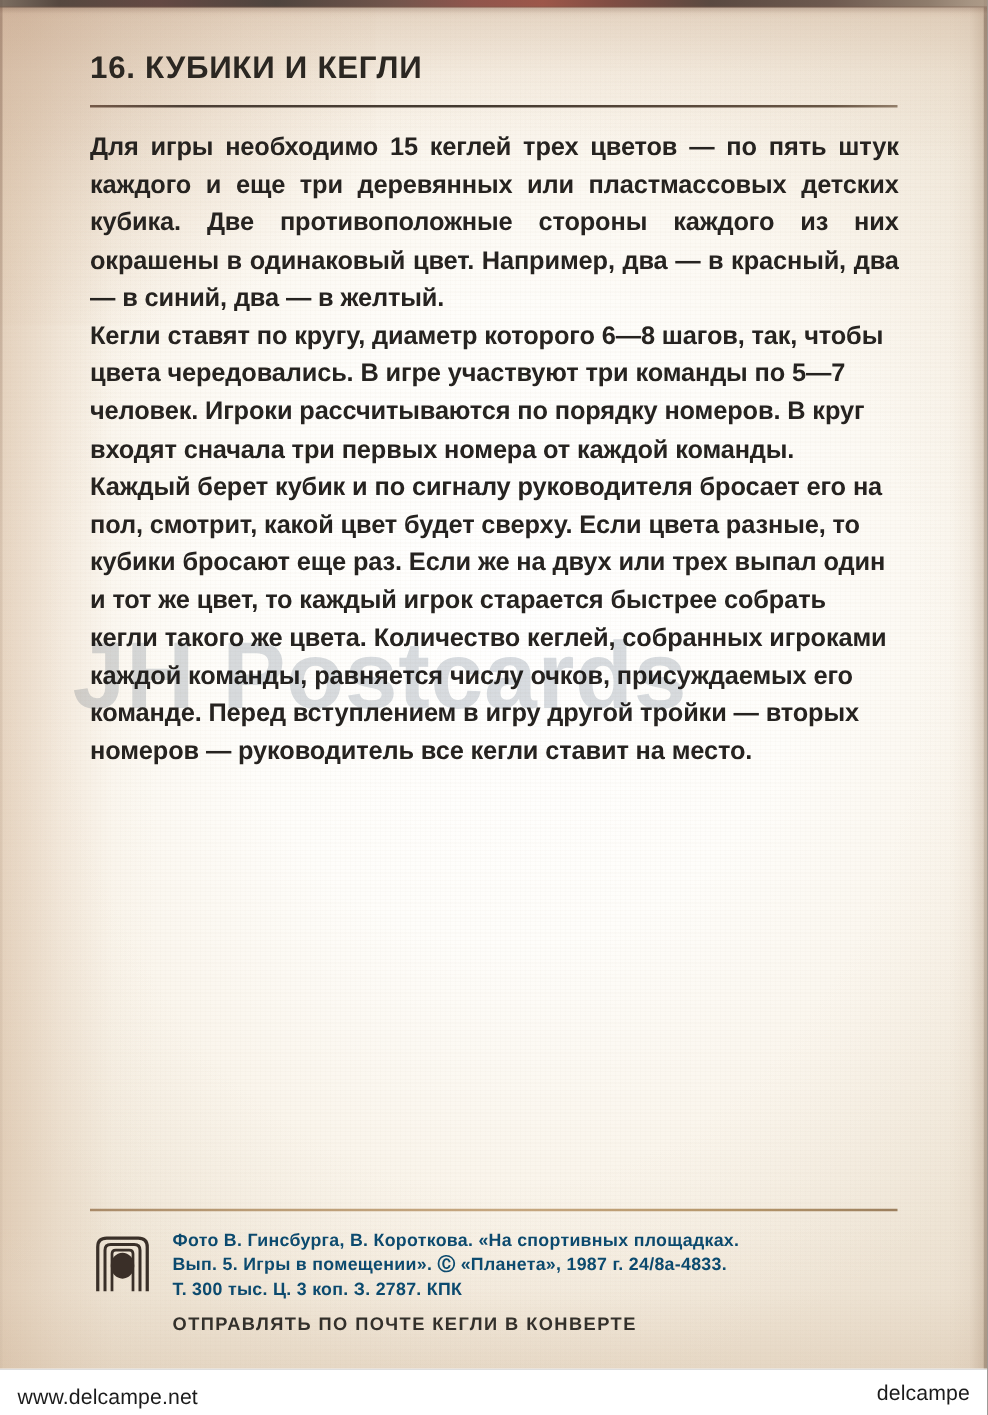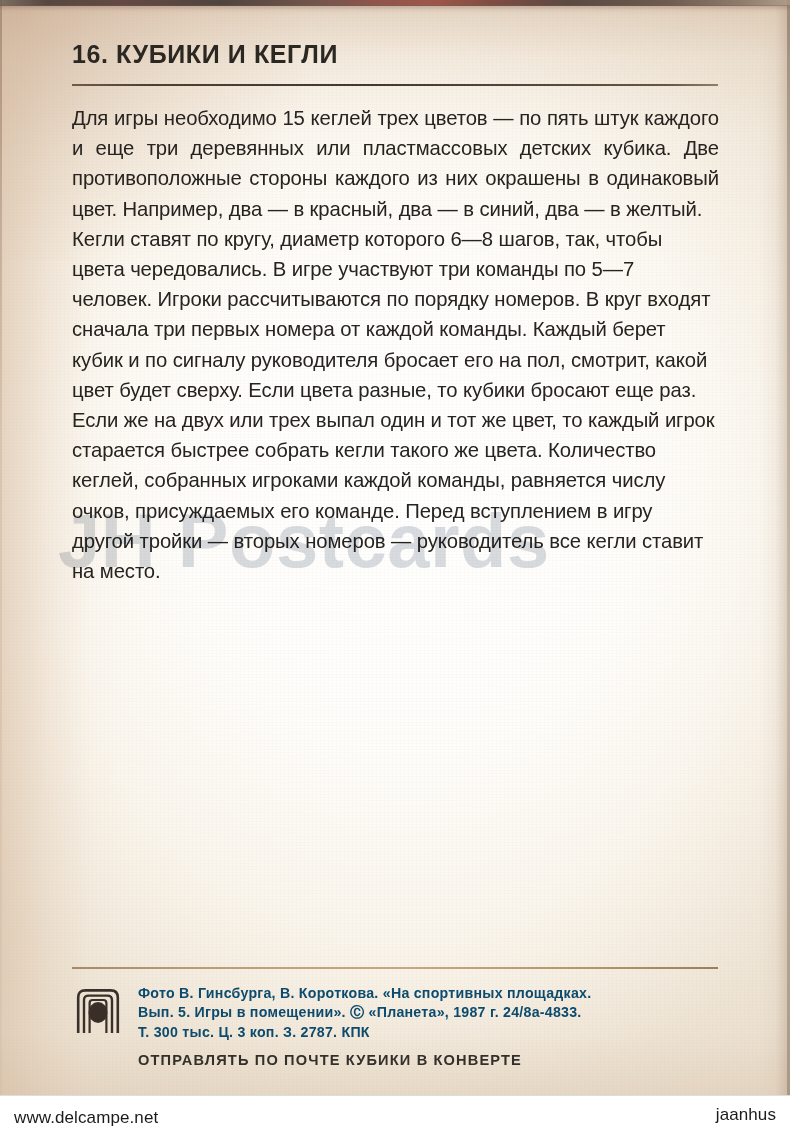--- a/index.html
+++ b/index.html
@@ -133,21 +133,21 @@
     background: linear-gradient(90deg, #6a4f3e 0%, #3e3128 12%, #33291f 46%, #4b3a2c 74%, #5c4937 92%, #8a7560 100%);
     opacity: 0.92;
   }
 
   .body-text {
     position: absolute;
     left: 0;
     top: 103px;
     width: 647px;
     font-size: 20.3px;
-    font-weight: normal;
+    font-weight: bold;
     line-height: 30.2px;
     color: #262320;
     text-align: justify;
     letter-spacing: -0.1px;
   }
   .body-text p {
     margin: 0;
     text-align: justify;
     text-justify: inter-word;
   }
@@ -309,22 +309,22 @@
         <ellipse cx="22" cy="24.5" rx="9.4" ry="10.4" fill="#3a2f28"></ellipse>
       </svg>
     </div>
 
     <div class="credits">
       <div>Фото В. Гинсбурга, В. Короткова. «На спортивных площадках.</div>
       <div>Вып. 5. Игры в помещении». Ⓒ «Планета», 1987 г. 24/8а-4833.</div>
       <div>Т. 300 тыс. Ц. 3 коп. З. 2787. КПК</div>
     </div>
 
-    <div class="mail-note">ОТПРАВЛЯТЬ ПО ПОЧТЕ КУБИКИ В КОНВЕРТЕ</div>
+    <div class="mail-note">ОТПРАВЛЯТЬ ПО ПОЧТЕ КЕГЛИ В КОНВЕРТЕ</div>
 
   </div>
 
   <div class="bottom-bar">
     <div class="bb-left">www.delcampe.net</div>
-    <div class="bb-right">jaanhus</div>
+    <div class="bb-right">delcampe</div>
   </div>
 
 </div>
 
 </body></html>

